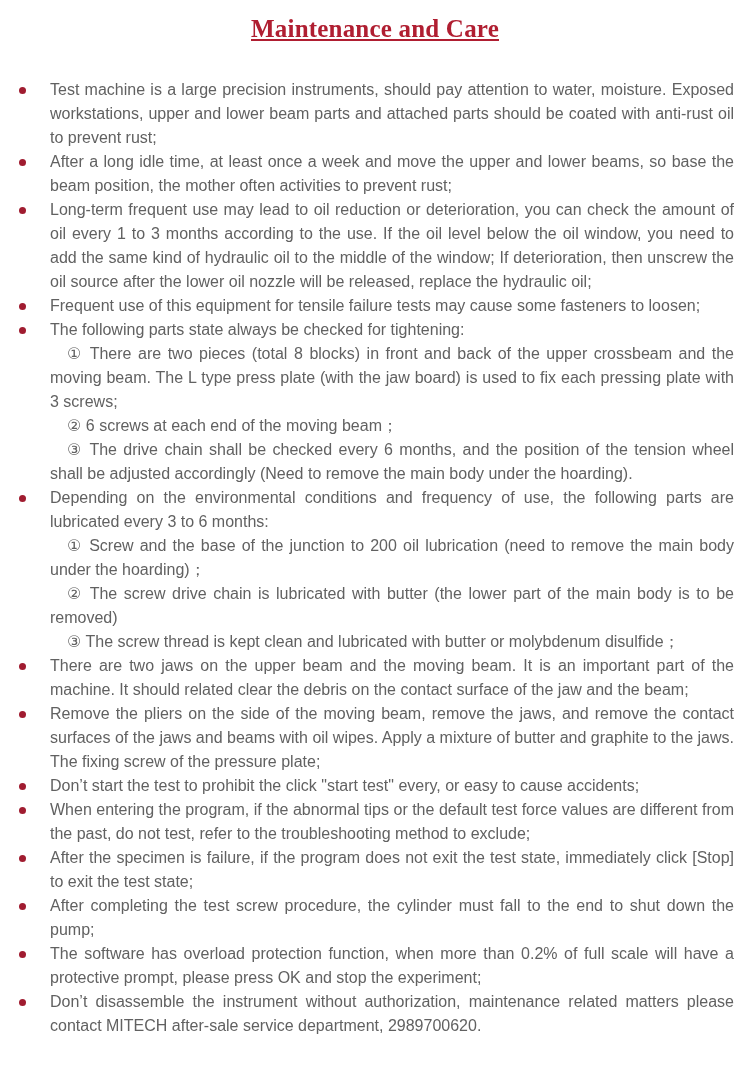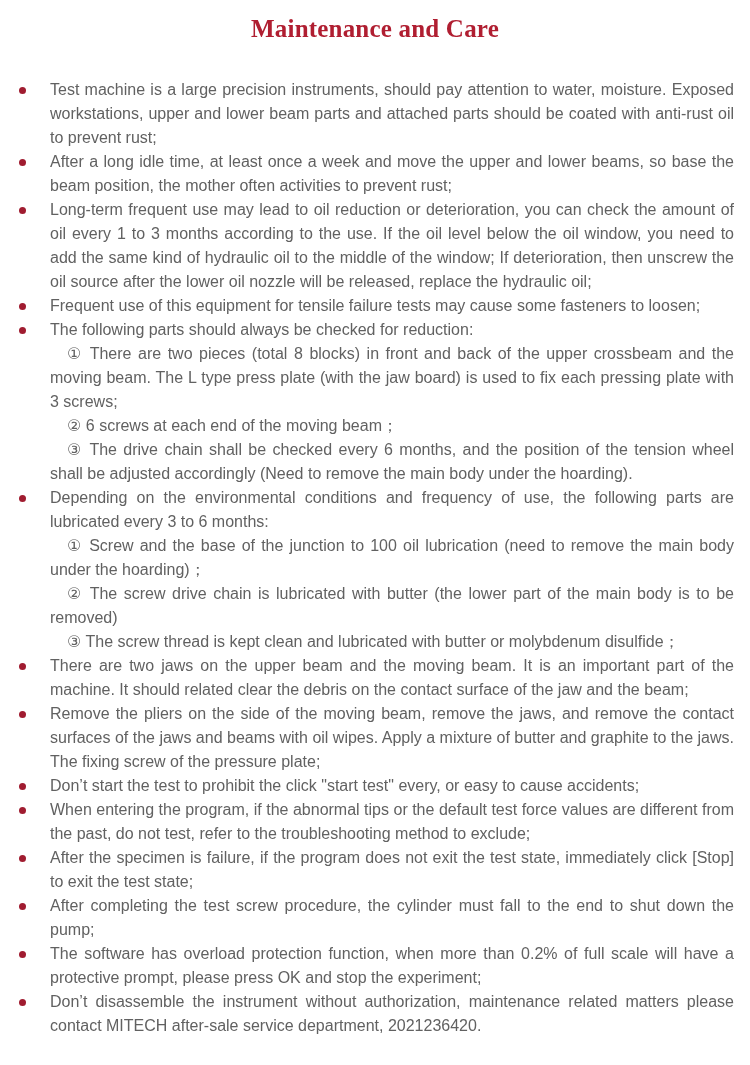--- a/index.html
+++ b/index.html
@@ -23,20 +23,21 @@
   }
   .title {
     padding-top: 14px;
     font-family: "Liberation Serif", "DejaVu Serif", serif;
     font-weight: 700;
     font-size: 25px;
     line-height: 30px;
     color: var(--title-color);
     text-align: center;
     letter-spacing: 0.2px;
+    text-decoration: underline;
   }
   .content {
     margin-top: 34px;
     font-size: 16px;
     line-height: 24px;
     color: var(--body-color);
   }
   .item {
     position: relative;
     padding-left: 50px;
@@ -78,30 +79,30 @@
     <div class="item-text">Long-term frequent use may lead to oil reduction or deterioration, you can check the amount of oil every 1 to 3 months according to the use. If the oil level below the oil window, you need to add the same kind of hydraulic oil to the middle of the window; If deterioration, then unscrew the oil source after the lower oil nozzle will be released, replace the hydraulic oil;</div>
   </div>
 
   <div class="item">
     <span class="bullet"></span>
     <div class="item-text">Frequent use of this equipment for tensile failure tests may cause some fasteners to loosen;</div>
   </div>
 
   <div class="item">
     <span class="bullet"></span>
-    <div class="item-text">The following parts should always be checked for reduction:</div>
+    <div class="item-text">The following parts state always be checked for tightening:</div>
   <div class="subitem">① There are two pieces (total 8 blocks) in front and back of the upper crossbeam and the moving beam. The L type press plate (with the jaw board) is used to fix each pressing plate with 3 screws;</div>
         <div class="subitem">② 6 screws at each end of the moving beam；</div>
         <div class="subitem">③ The drive chain shall be checked every 6 months, and the position of the tension wheel shall be adjusted accordingly (Need to remove the main body under the hoarding).</div>
       </div>
 
   <div class="item">
     <span class="bullet"></span>
     <div class="item-text">Depending on the environmental conditions and frequency of use, the following parts are lubricated every 3 to 6 months:</div>
-  <div class="subitem">① Screw and the base of the junction to 100 oil lubrication (need to remove the main body under the hoarding)；</div>
+  <div class="subitem">① Screw and the base of the junction to 200 oil lubrication (need to remove the main body under the hoarding)；</div>
         <div class="subitem">② The screw drive chain is lubricated with butter (the lower part of the main body is to be removed)</div>
         <div class="subitem">③ The screw thread is kept clean and lubricated with butter or molybdenum disulfide；</div>
       </div>
 
   <div class="item">
     <span class="bullet"></span>
     <div class="item-text">There are two jaws on the upper beam and the moving beam. It is an important part of the machine. It should related clear the debris on the contact surface of the jaw and the beam;</div>
   </div>
 
   <div class="item">
@@ -129,16 +130,16 @@
     <div class="item-text">After completing the test screw procedure, the cylinder must fall to the end to shut down the pump;</div>
   </div>
 
   <div class="item">
     <span class="bullet"></span>
     <div class="item-text">The software has overload protection function, when more than 0.2% of full scale will have a protective prompt, please press OK and stop the experiment;</div>
   </div>
 
   <div class="item">
     <span class="bullet"></span>
-    <div class="item-text">Don’t disassemble the instrument without authorization, maintenance related matters please contact MITECH after-sale service department, 2021236420.</div>
+    <div class="item-text">Don’t disassemble the instrument without authorization, maintenance related matters please contact MITECH after-sale service department, 2989700620.</div>
   </div>
 </div>
 </div>
 
 </body></html>

